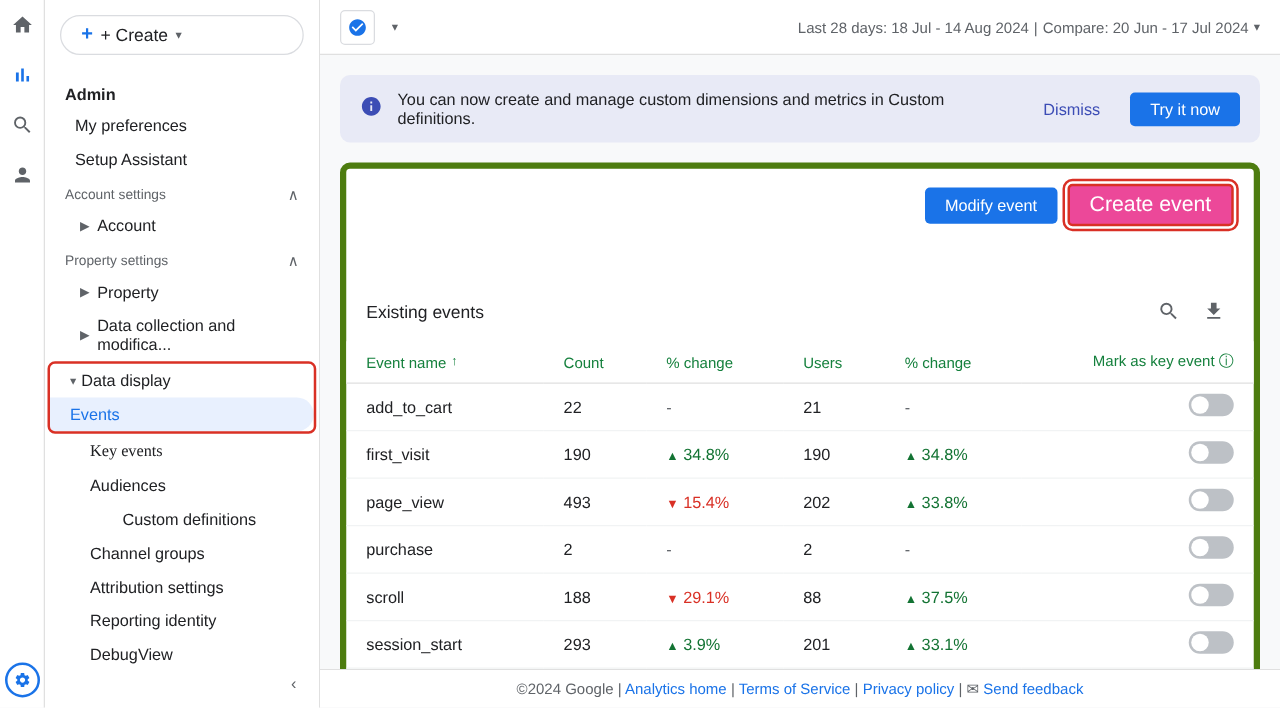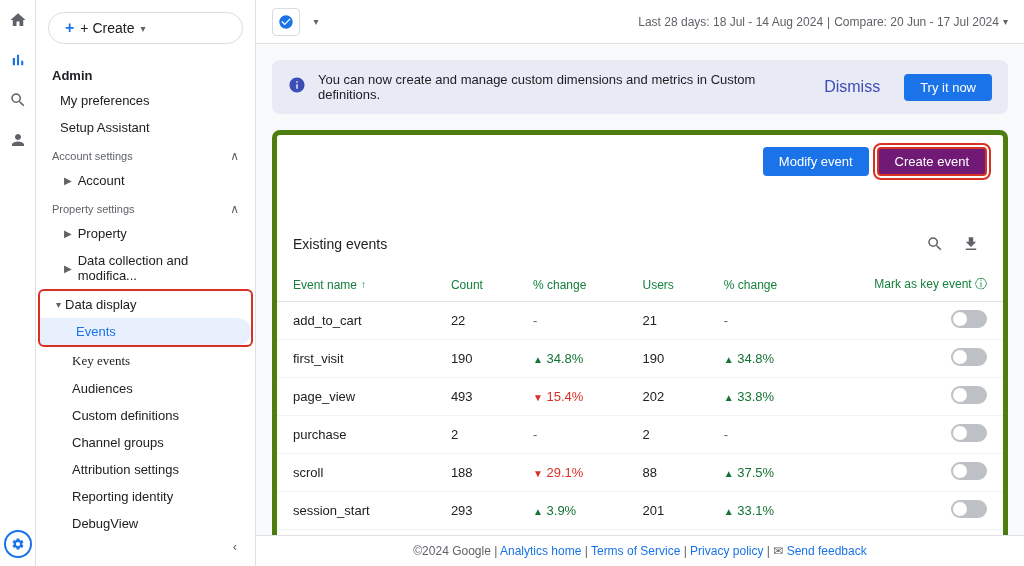--- a/index.html
+++ b/index.html
@@ -199,21 +199,21 @@
       padding: 12px 16px;
       display: flex;
       align-items: center;
       gap: 12px;
       margin-bottom: 16px;
     }
     .banner-icon { color: #3c4db5; font-size: 16px; }
     .banner-text { flex: 1; font-size: 13px; color: #202124; }
     .banner-dismiss {
       color: #3c4db5;
-      font-size: 16px;
+      font-size: 13px;
       font-weight: 500;
       cursor: pointer;
       padding: 6px 12px;
       border-radius: 4px;
     }
     .banner-try {
       background: #1a73e8;
       color: #fff;
       border: none;
       border-radius: 4px;
@@ -241,26 +241,26 @@
       background: #1a73e8;
       color: #fff;
       border: none;
       border-radius: 4px;
       padding: 7px 16px;
       font-size: 13px;
       font-weight: 500;
       cursor: pointer;
     }
     .create-event-btn {
-      background: #701a75;
+      background: #ec4899;
       color: #fff;
       border: 2px solid #d93025;
       border-radius: 4px;
       padding: 5px 16px;
-      font-size: 13px;
+      font-size: 17px;
       font-weight: 500;
       cursor: pointer;
       outline: 2px solid #d93025;
       outline-offset: 2px;
     }
     .action-icon {
       width: 32px;
       height: 32px;
       display: flex;
       align-items: center;
@@ -399,32 +399,32 @@
   <div class="sidebar-item" style="padding-left: 28px;">
     <span class="arrow">▶</span>
     <span>Data collection and modifica...</span>
   </div>
 
   <div style="outline: 2px solid #d93025; border-radius: 4px; margin: 2px 4px;">
     <div class="sidebar-section-header" style="padding-left: 16px;">
       <span class="arrow">▾</span>
       <span>Data display</span>
     </div>
-    <div class="sidebar-item active" style="padding-left: 36px; margin-right: 0;">
+    <div class="sidebar-item active" style="padding-left: 16px; margin-right: 0;">
       <span>Events</span>
     </div>
   </div>
 
   <div class="sidebar-item" style="padding-left: 36px; font-family: Liberation Serif, serif;">
     <span>Key events</span>
   </div>
   <div class="sidebar-item" style="padding-left: 36px;">
     <span>Audiences</span>
   </div>
-  <div class="sidebar-item" style="padding-left: 36px;">
+  <div class="sidebar-item" style="padding-left: 36px; justify-content: center;">
     <span>Custom definitions</span>
   </div>
   <div class="sidebar-item" style="padding-left: 36px;">
     <span>Channel groups</span>
   </div>
   <div class="sidebar-item" style="padding-left: 36px;">
     <span>Attribution settings</span>
   </div>
   <div class="sidebar-item" style="padding-left: 36px;">
     <span>Reporting identity</span>

